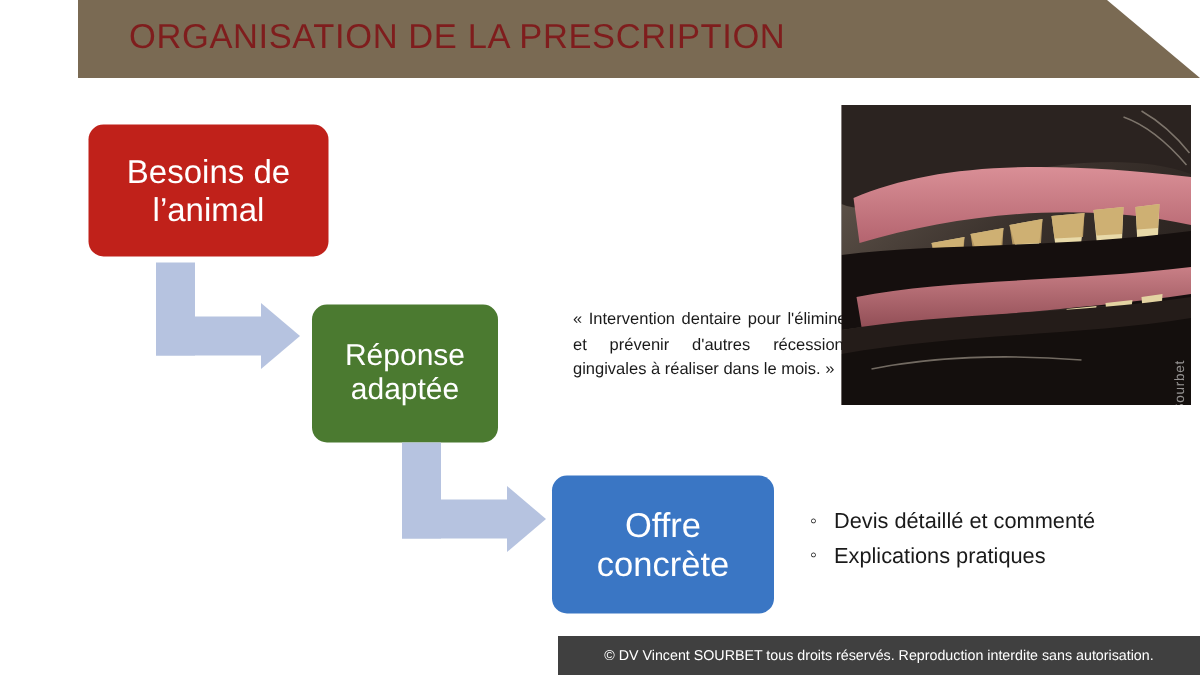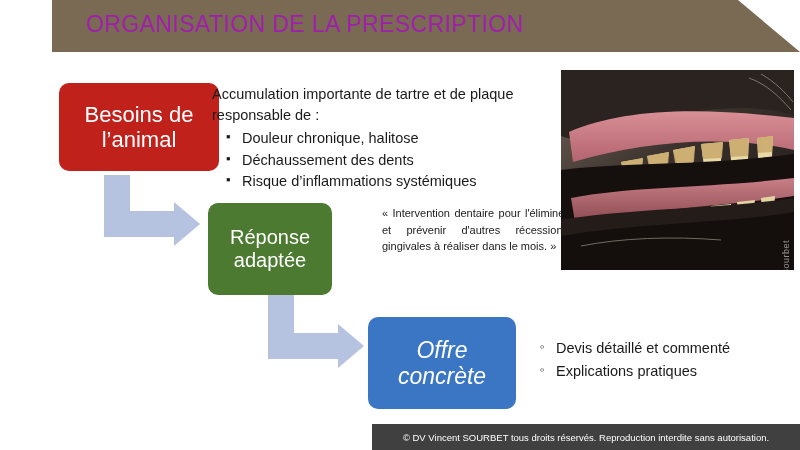--- a/index.html
+++ b/index.html
@@ -44,21 +44,21 @@
     top: 0;
     width: 0;
     height: 0;
     border-left: 62px solid transparent;
     border-top: 52px solid #ffffff;
   }
   .header-title {
     position: absolute;
     left: 86px;
     top: 11px;
-    color: #a21caf;
+    color: #7f1d1d;
     font-size: 23px;
     letter-spacing: 0.4px;
     white-space: nowrap;
   }
   
   .box {
     position: absolute;
     display: flex;
     align-items: center;
     justify-content: center;
@@ -87,21 +87,20 @@
     padding: 4px 20px;
   }
   .box-blue {
     left: 368px;
     top: 317px;
     width: 148px;
     height: 92px;
     background: #3a76c4;
     font-size: 23px;
     padding: 4px 6px;
-    font-style: italic;
   }
   
   .arrow {
     position: absolute;
   }
   .arrow .stem {
     position: absolute;
     background: #b6c3e0;
   }
   .arrow .head {
@@ -263,28 +262,20 @@
   <div class="arrow" id="arrow-2">
     <div class="stem"></div>
     <div class="v"></div>
     <div class="head"></div>
   </div>
 
   <div class="box box-blue">
     <span>Offre concrète</span>
   </div>
 
-  <div class="text-block" id="needs-text">
-    <p class="lead">Accumulation importante de tartre et de plaque responsable de :</p>
-    <ul>
-      <li>Douleur chronique, halitose</li>
-      <li>Déchaussement des dents</li>
-      <li>Risque d’inflammations systémiques</li>
-    </ul>
-  </div>
 
   <div class="text-block" id="quote-text">« Intervention dentaire pour l'éliminer et prévenir d'autres récessions gingivales à réaliser dans le mois. »</div>
 
   <div class="text-block" id="offer-list">
     <ul>
       <li>Devis détaillé et commenté</li>
       <li>Explications pratiques</li>
     </ul>
   </div>
 

